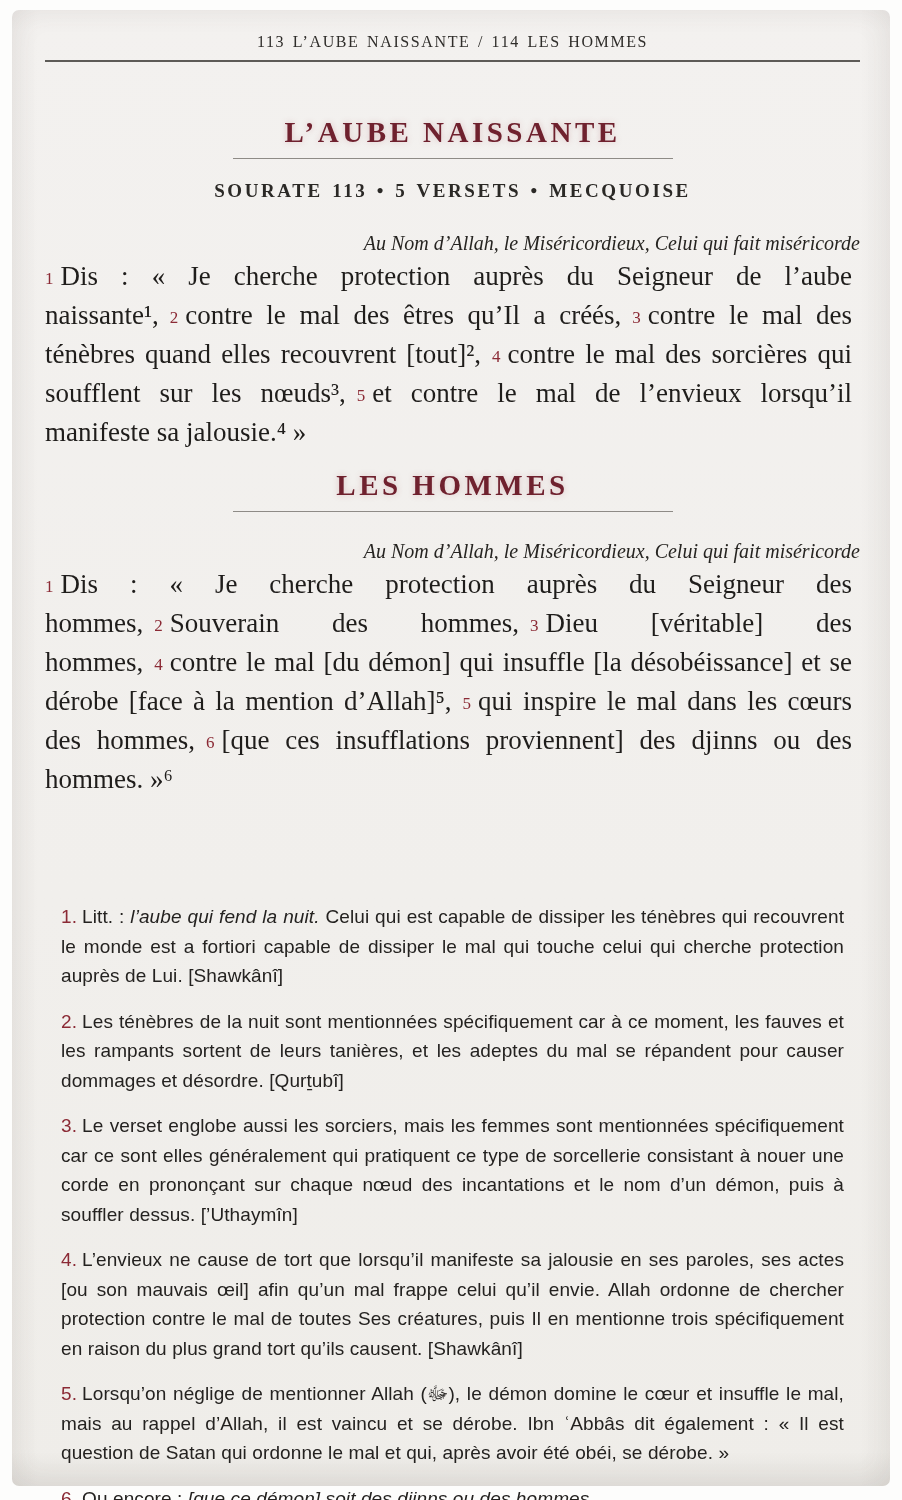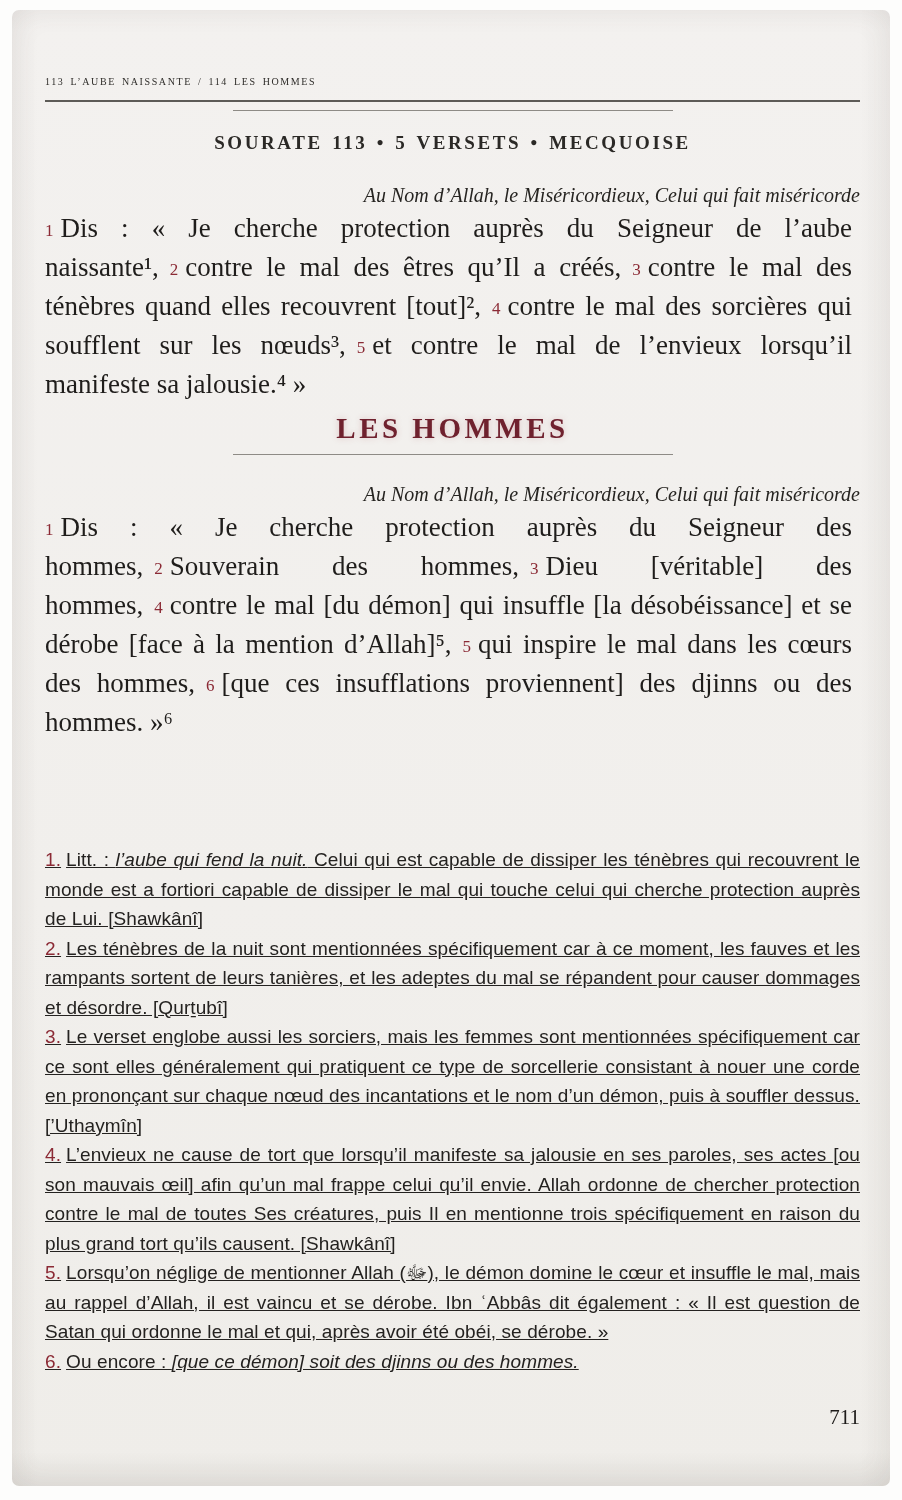--- a/index.html
+++ b/index.html
@@ -27,46 +27,45 @@
     box-shadow: inset 0 0 30px rgba(120,110,100,0.06);
   }
   .content {
     position: relative;
     padding: 23px 30px 0 33px;
     color: #211f1d;
   }
 
   
   .running-header {
-    text-align: left;
-    font-size: 10px;
+    text-align: center;
+    font-size: 16px;
     line-height: 18px;
     letter-spacing: 1.6px;
     word-spacing: 2px;
     color: #2f2d2a;
-    margin-top: 40px;
   }
   .rule-full {
     margin-top: 9px;
     height: 2px;
     background: #5d5b57;
   }
 
   
   .sura-title {
     margin: 52px 0 0 0;
     text-align: center;
     font-size: 29px;
     line-height: 36px;
     font-weight: bold;
     letter-spacing: 3.5px;
     color: #6f212e;
     text-shadow: 0 0 6px rgba(160,60,70,0.25);
   }
-  .sura-title.second { margin-top: 7px; }
+  .sura-title.second { margin-top: 16px; }
   .rule-short {
     margin: 8px auto 0 auto;
     width: 440px;
     height: 1px;
     background: #8e8b86;
   }
   .sura-subtitle {
     margin-top: 20px;
     text-align: center;
     font-size: 19px;
@@ -105,21 +104,21 @@
   
   .footnotes {
     margin-top: 104px;
     font-family: "Liberation Sans", "DejaVu Sans", sans-serif;
     font-size: 19px;
     line-height: 29.5px;
     text-align: justify;
     color: #242220;
     letter-spacing: 0.1px;
   }
-  .fn { margin: 0; text-decoration: underline; }
+  .fn { margin: 16px; }
   .fn-num {
     color: #8b2a35;
     margin-right: 5px;
   }
   .fn em { font-style: italic; }
 
   .page-number {
     margin-top: 29px;
     text-align: right;
     font-size: 21px;
@@ -131,20 +130,21 @@
 <body>
 
 <div class="canvas">
   <div class="scan">
     <div class="content">
 
       <div class="running-header">113  L’AUBE NAISSANTE  /  114  LES HOMMES</div>
       <div class="rule-full"></div>
 
       <section>
+        <h1 class="sura-title">L’AUBE NAISSANTE</h1>
         <div class="rule-short"></div>
         <div class="sura-subtitle">SOURATE 113 • 5 VERSETS • MECQUOISE</div>
         <div class="basmala">Au Nom d’Allah, le Miséricordieux, Celui qui fait miséricorde</div>
         <p class="verses"><span class="vnum first">1</span><span class="vtext">Dis : « Je cherche protection auprès du Seigneur de l’aube naissante¹,</span><span class="vnum">2</span><span class="vtext">contre le mal des êtres qu’Il a créés,</span><span class="vnum">3</span><span class="vtext">contre le mal des ténèbres quand elles recouvrent [tout]²,</span><span class="vnum">4</span><span class="vtext">contre le mal des sorcières qui soufflent sur les nœuds³,</span><span class="vnum">5</span><span class="vtext">et contre le mal de l’envieux lorsqu’il manifeste sa jalousie.⁴ »</span></p>
       </section>
 
       <section>
         <h1 class="sura-title second">LES HOMMES</h1>
         <div class="rule-short"></div>
         <div class="basmala second">Au Nom d’Allah, le Miséricordieux, Celui qui fait miséricorde</div>

